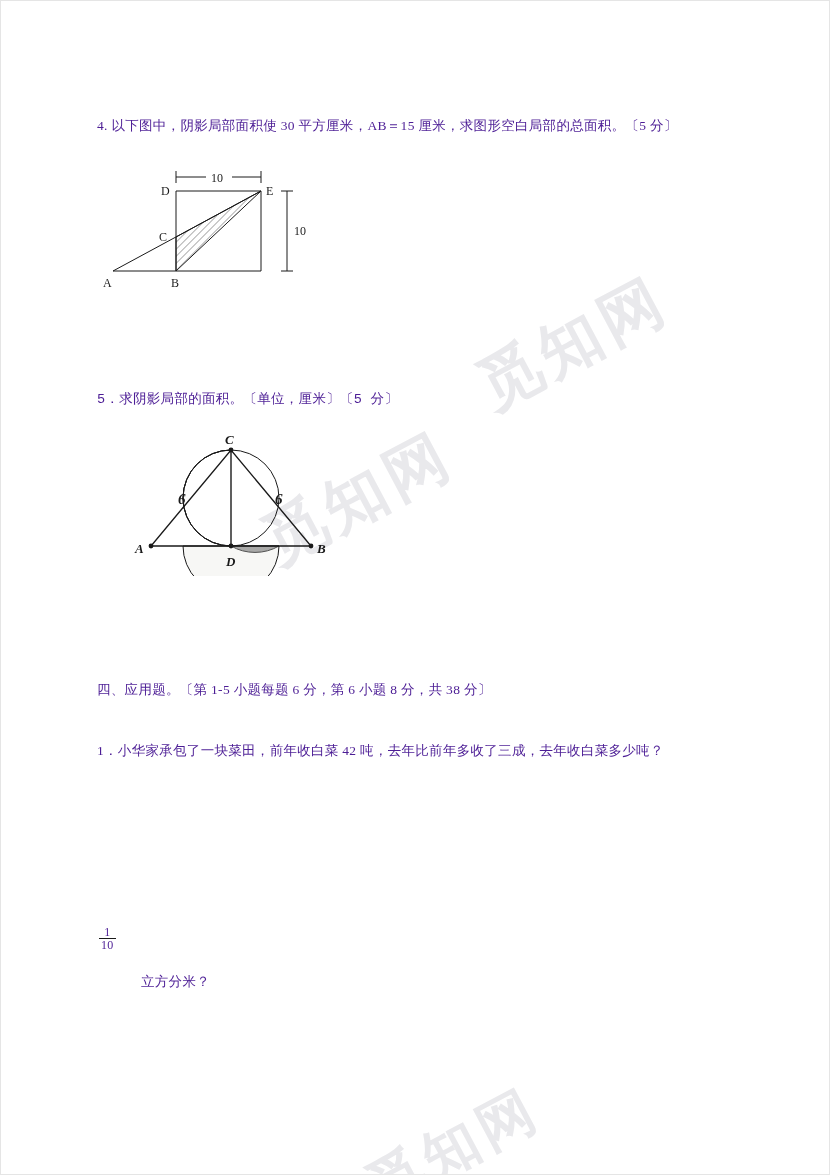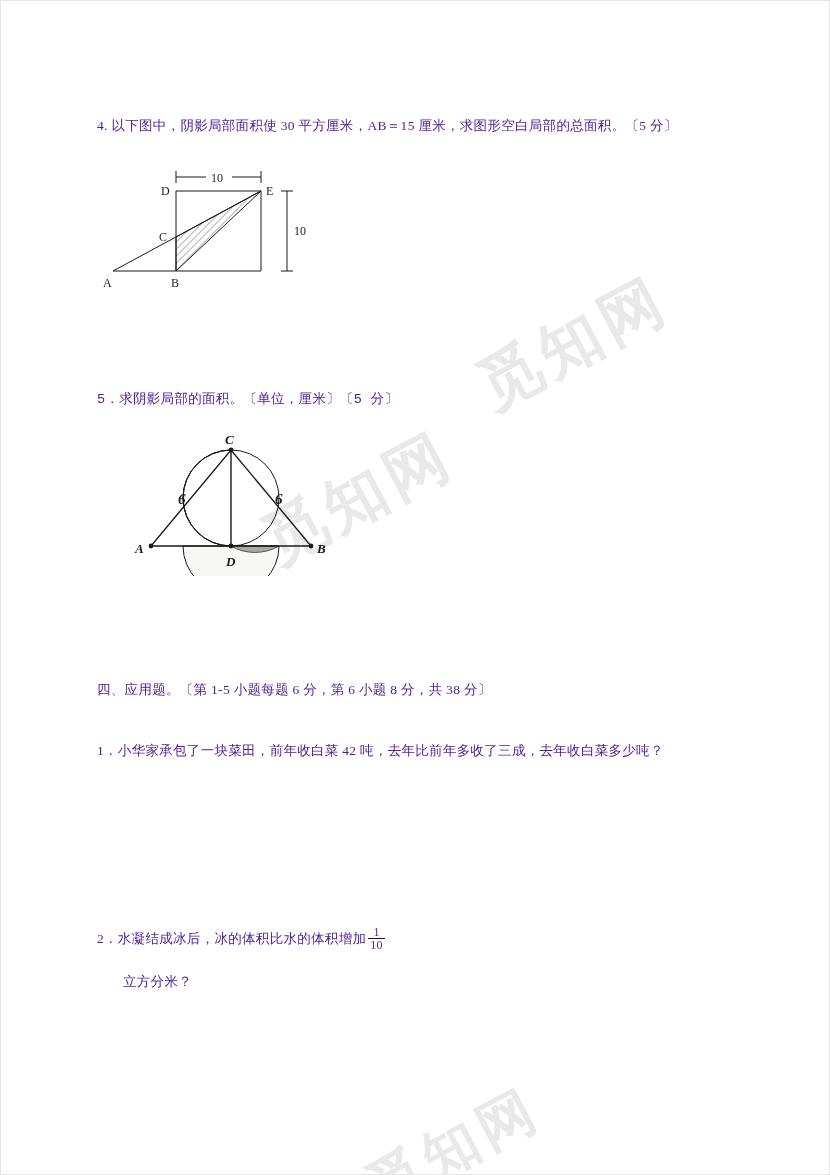--- a/index.html
+++ b/index.html
@@ -57,21 +57,21 @@
     color: #4c1d95;
     line-height: 1.9;
     letter-spacing: 0.3px;
     white-space: nowrap;
   }
   .q4 { left: 96px; top: 112px; }
   .q5 { left: 96px; top: 386px; font-family: Liberation Mono, monospace; }
   .sec4 { left: 96px; top: 676px; }
   .a1 { left: 96px; top: 726px; margin-top: 11px; }
   .a2 { left: 96px; top: 925px; }
-  .a2b { left: 122px; top: 968px; }
+  .a2b { left: 140px; top: 968px; }
 
   .frac {
     display: inline-block;
     vertical-align: middle;
     text-align: center;
     font-size: 12px;
     line-height: 1.05;
     margin: 0 2px;
     position: relative;
     top: -1px;
@@ -207,18 +207,18 @@
         <text class="lbl-num" x="57" y="78">6</text>
         <text class="lbl-num" x="154" y="78">6</text>
       </svg>
     </div>
 
     <div class="qtext sec4">四、应用题。〔第 1-5 小题每题 6 分，第 6 小题 8 分，共 38 分〕</div>
 
     <div class="qtext a1">1．小华家承包了一块菜田，前年收白菜 42 吨，去年比前年多收了三成，去年收白菜多少吨？</div>
 
     <div class="qtext a2">
-      <span>2．水凝结成冰后，冰的体积比水的体积增加</span><span class="frac"><span class="num">1</span><span class="den">10</span></span>
+      <span class="frac"><span class="num">1</span><span class="den">10</span></span>
     </div>
     <div class="qtext a2b">立方分米？</div>
 
   </div>
 </div>
 
 </body></html>

